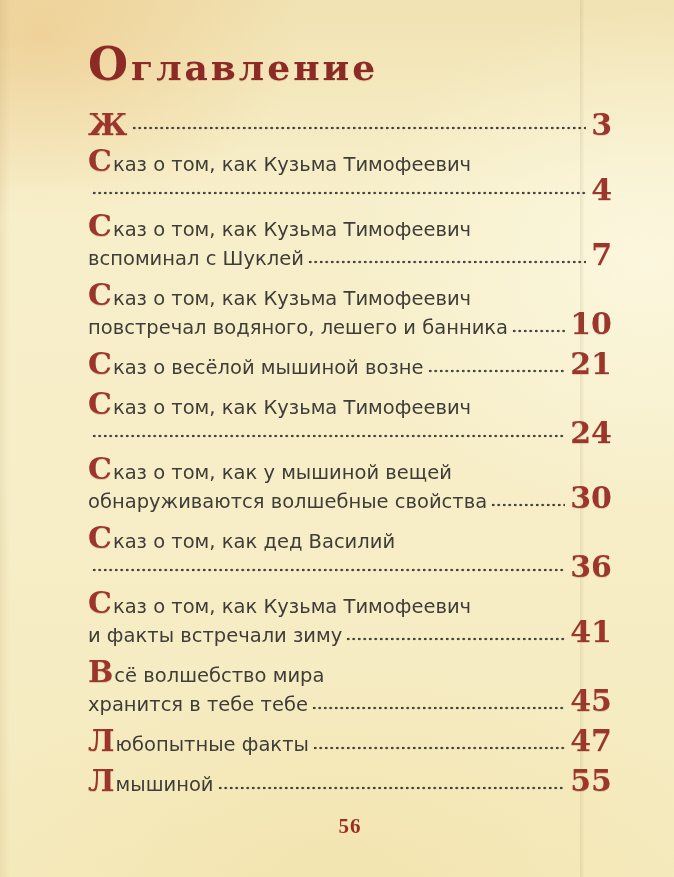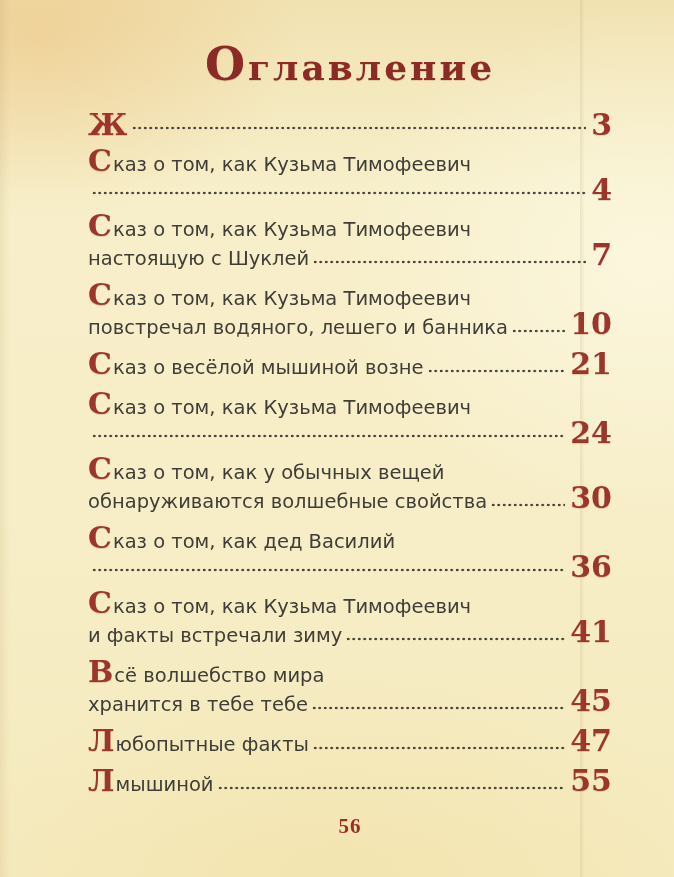--- a/index.html
+++ b/index.html
@@ -39,21 +39,20 @@
     background: linear-gradient(90deg, rgba(150,110,50,0.10), rgba(150,110,50,0));
     pointer-events: none;
   }
 
   h1.title {
     font-family: "DejaVu Serif", "Liberation Serif", serif;
     font-weight: bold;
     font-size: 36px;
     letter-spacing: 3px;
     color: var(--title-red);
-    text-align: center;
     text-shadow: 0 1px 0 rgba(120,40,30,0.15);
     margin-bottom: 24px;
   }
   h1.title::first-letter {
     font-size: 46px;
     line-height: 0;
   }
 
   .toc {
     display: flex;
@@ -142,21 +141,21 @@
           <span class="leader"></span>
           <span class="pagenum">4</span>
         </div>
       </div>
       <div class="entry">
         <div class="line">
           <span class="dropcap">С</span>
           <span class="txt">каз о том, как Кузьма Тимофеевич</span>
         </div>
         <div class="line">
-          <span class="txt">настоящую с Шуклей</span>
+          <span class="txt">вспоминал с Шуклей</span>
           <span class="leader"></span>
           <span class="pagenum">7</span>
         </div>
       </div>
       <div class="entry">
         <div class="line">
           <span class="dropcap">С</span>
           <span class="txt">каз о том, как Кузьма Тимофеевич</span>
         </div>
         <div class="line">
@@ -179,21 +178,21 @@
           <span class="txt">каз о том, как Кузьма Тимофеевич</span>
         </div>
         <div class="line">
           <span class="leader"></span>
           <span class="pagenum">24</span>
         </div>
       </div>
       <div class="entry">
         <div class="line">
           <span class="dropcap">С</span>
-          <span class="txt">каз о том, как у обычных вещей</span>
+          <span class="txt">каз о том, как у мышиной вещей</span>
         </div>
         <div class="line">
           <span class="txt">обнаруживаются волшебные свойства</span>
           <span class="leader"></span>
           <span class="pagenum">30</span>
         </div>
       </div>
       <div class="entry">
         <div class="line">
           <span class="dropcap">С</span>

